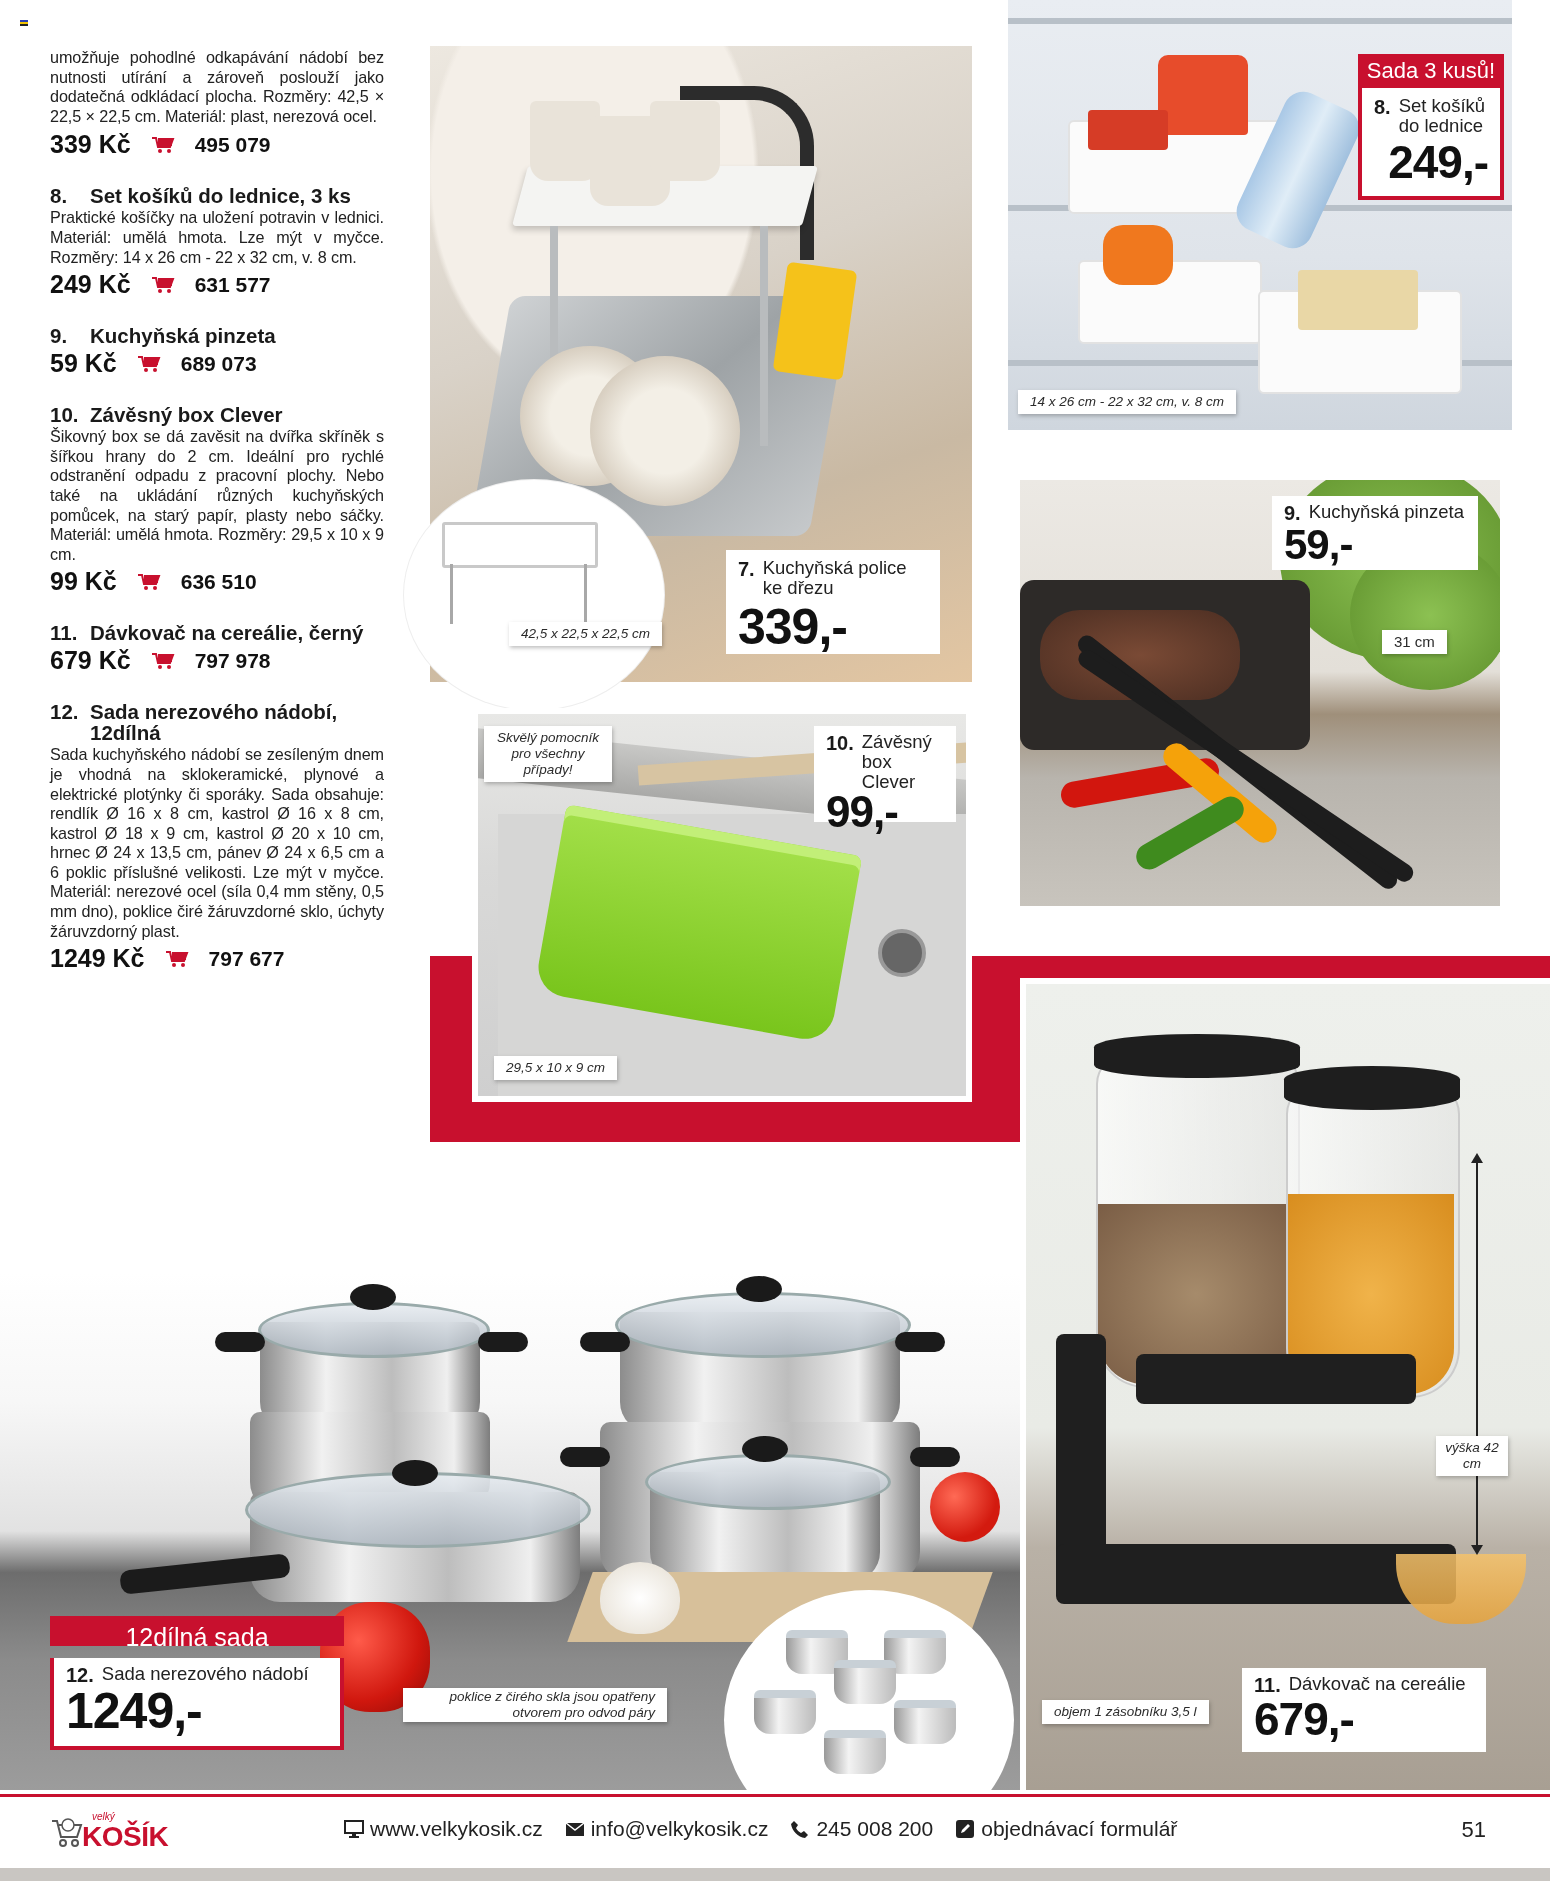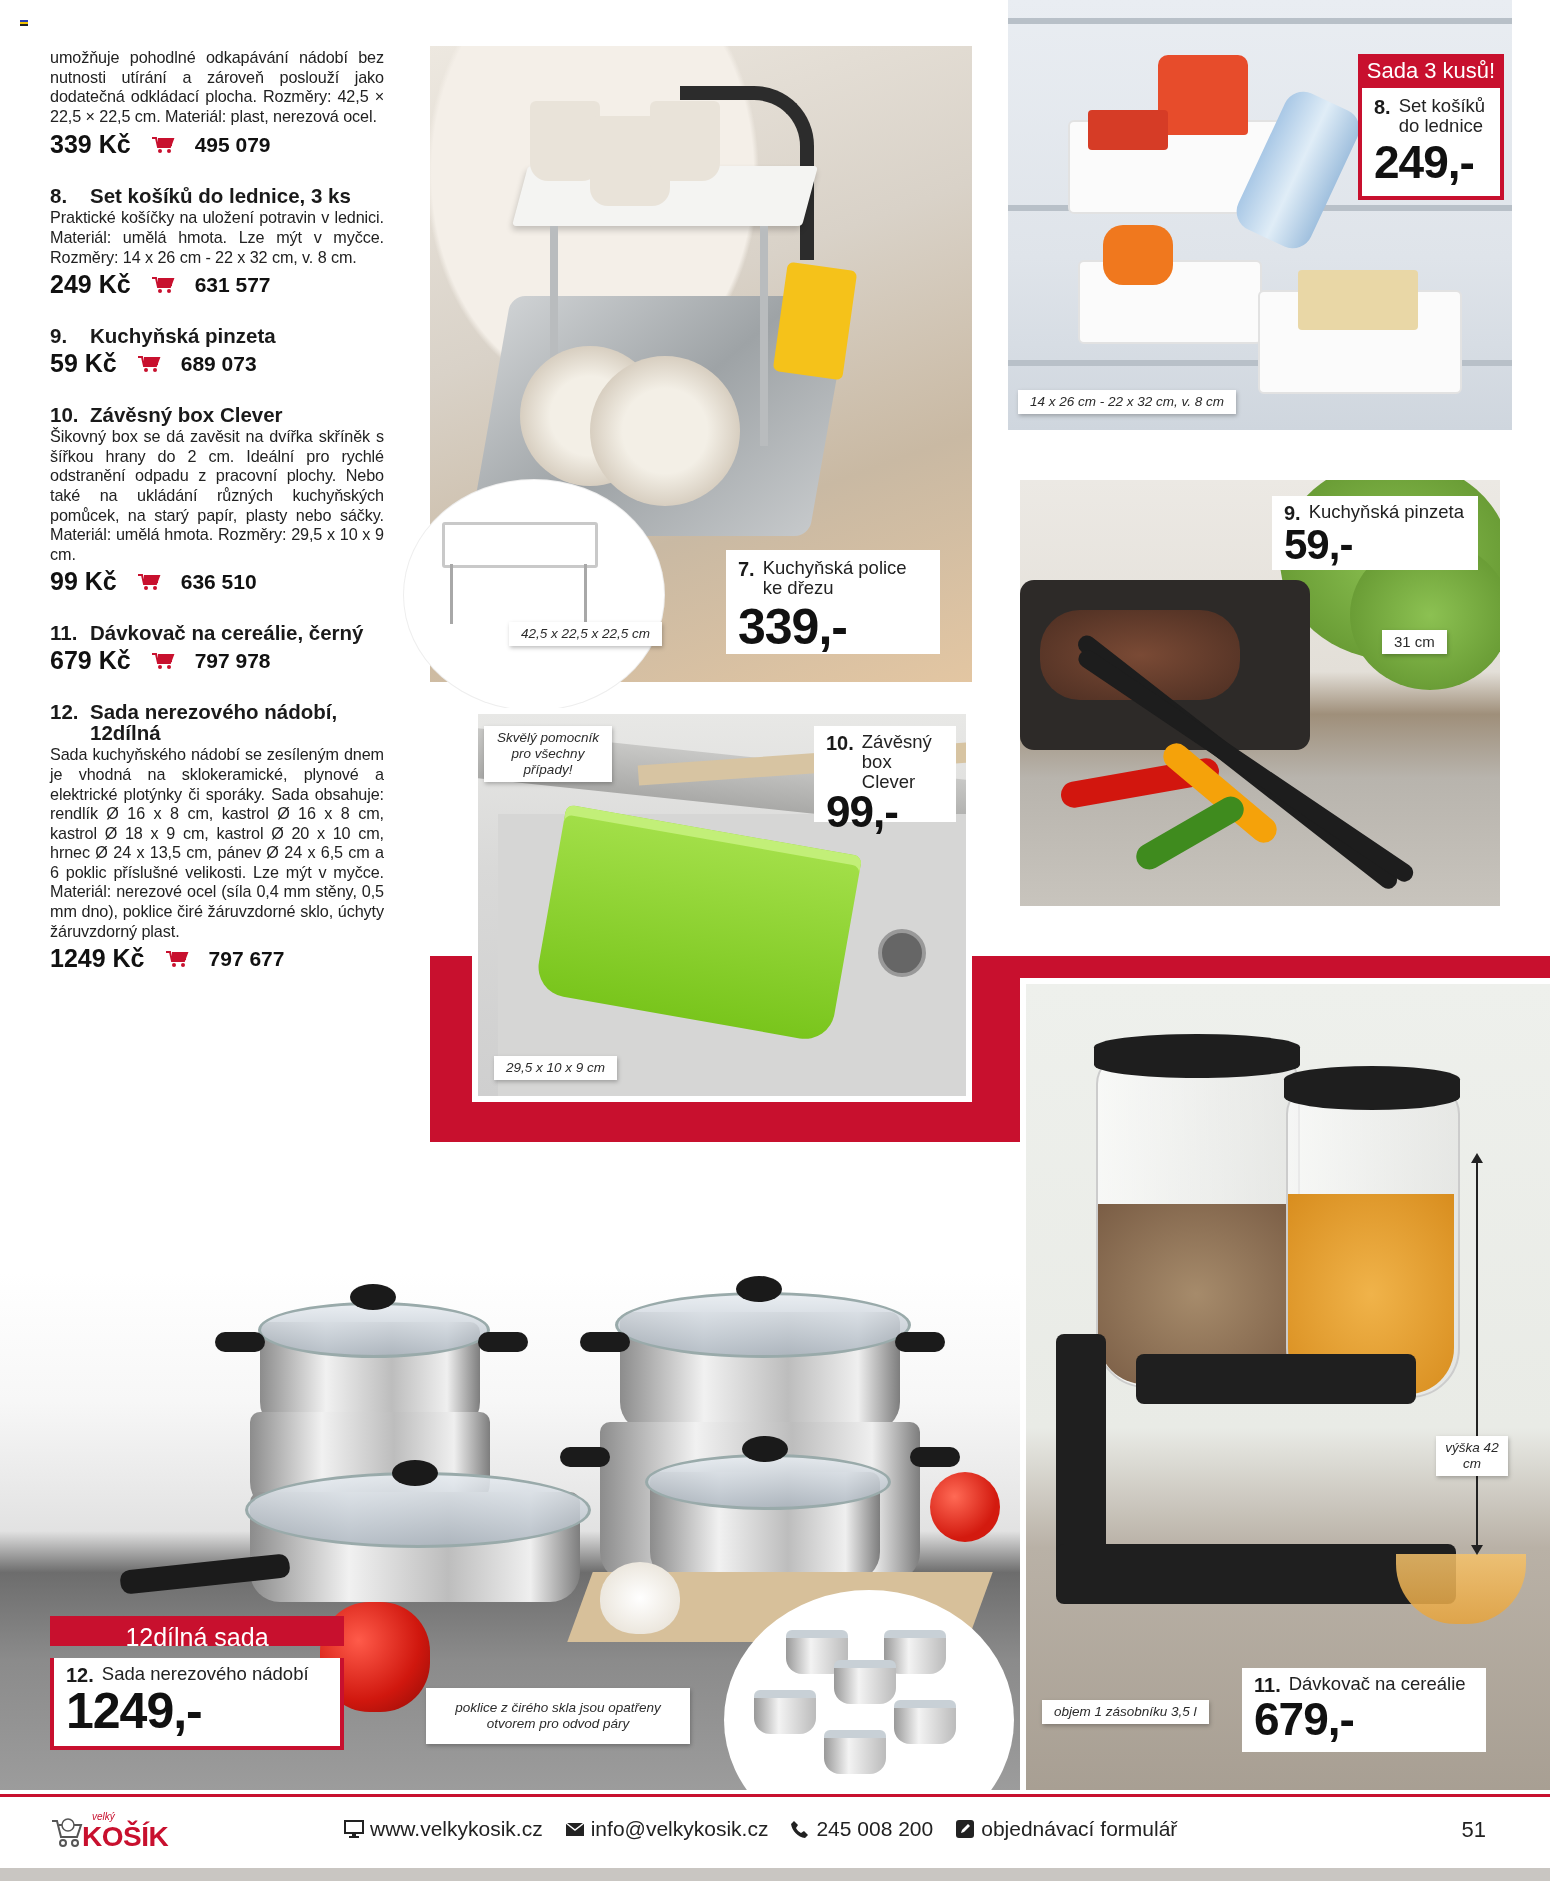--- a/index.html
+++ b/index.html
@@ -280,21 +280,21 @@
   <div class="food" style="left:95px;top:225px;width:70px;height:60px;background:#f0781e;border-radius:20px;"></div>
   <div class="basket" style="left:250px;top:290px;width:200px;height:100px;"></div>
   <div class="food" style="left:290px;top:270px;width:120px;height:60px;background:#e9d7a6;"></div>
 </div>
 <div class="tag-banner" style="left:1358px;top:54px;width:146px;height:34px;line-height:34px;">Sada 3 kusů!</div>
 <div class="tag red-border" style="left:1358px;top:88px;width:146px;height:112px;border-top:none;">
   <div class="t-head">
       <span class="t-num">8.</span>
       <span class="t-name">Set košíků do lednice</span>
     </div>
-  <div class="t-price" style="font-size:46px;line-height:44px;">249,-</div>
+  <div class="t-price" style="font-size:46px;line-height:44px;text-align:right;">249,-</div>
 </div>
 <div class="cap" style="left:1018px;top:390px;">14 x 26 cm - 22 x 32 cm, v. 8 cm</div>
 
 <div class="abs photo ph-tongs">
   <div class="basil" style="left:260px;top:-20px;width:230px;height:200px;"></div>
   <div class="basil" style="left:330px;top:60px;width:160px;height:150px;"></div>
   <div class="pan"></div>
   <div class="meat"></div>
   <div class="tong"></div>
   <div class="tong tong2"></div>
@@ -387,21 +387,21 @@
   <div class="mini-pot" style="left:100px;top:140px;"></div>
 </div>
 <div class="tag-banner" style="left:50px;top:1616px;width:294px;height:30px;line-height:42px;font-size:25px;">12dílná sada</div>
 <div class="tag red-border" style="left:50px;top:1658px;width:294px;height:92px;border-top:none;padding-top:6px;">
   <div class="t-head">
       <span class="t-num">12.</span>
       <span class="t-name">Sada nerezového nádobí</span>
     </div>
   <div class="t-price" style="font-size:50px;line-height:48px;margin-top:0;">1249,-</div>
 </div>
-<div class="cap center" style="left:426px;top:1688px;width:240px;padding:12px 12px;">poklice z čirého skla jsou opatřeny otvorem pro odvod páry</div>
+<div class="cap center" style="left:403px;top:1688px;width:240px;padding:1px 12px;text-align:right;">poklice z čirého skla jsou opatřeny otvorem pro odvod páry</div>
 
 <div class="abs footer">
   <div class="logo">
     <svg class="basket-icon" viewBox="0 0 36 36">
       <path d="M4 8h5l4 16h16l4-12H11" fill="none" stroke="#555" stroke-width="2"></path>
       <circle cx="15" cy="30" r="3" fill="none" stroke="#555" stroke-width="2"></circle>
       <circle cx="27" cy="30" r="3" fill="none" stroke="#555" stroke-width="2"></circle>
       <circle cx="20" cy="12" r="6" fill="#fff" stroke="#555" stroke-width="1.5"></circle>
     </svg>
     <span class="small">velký</span>

